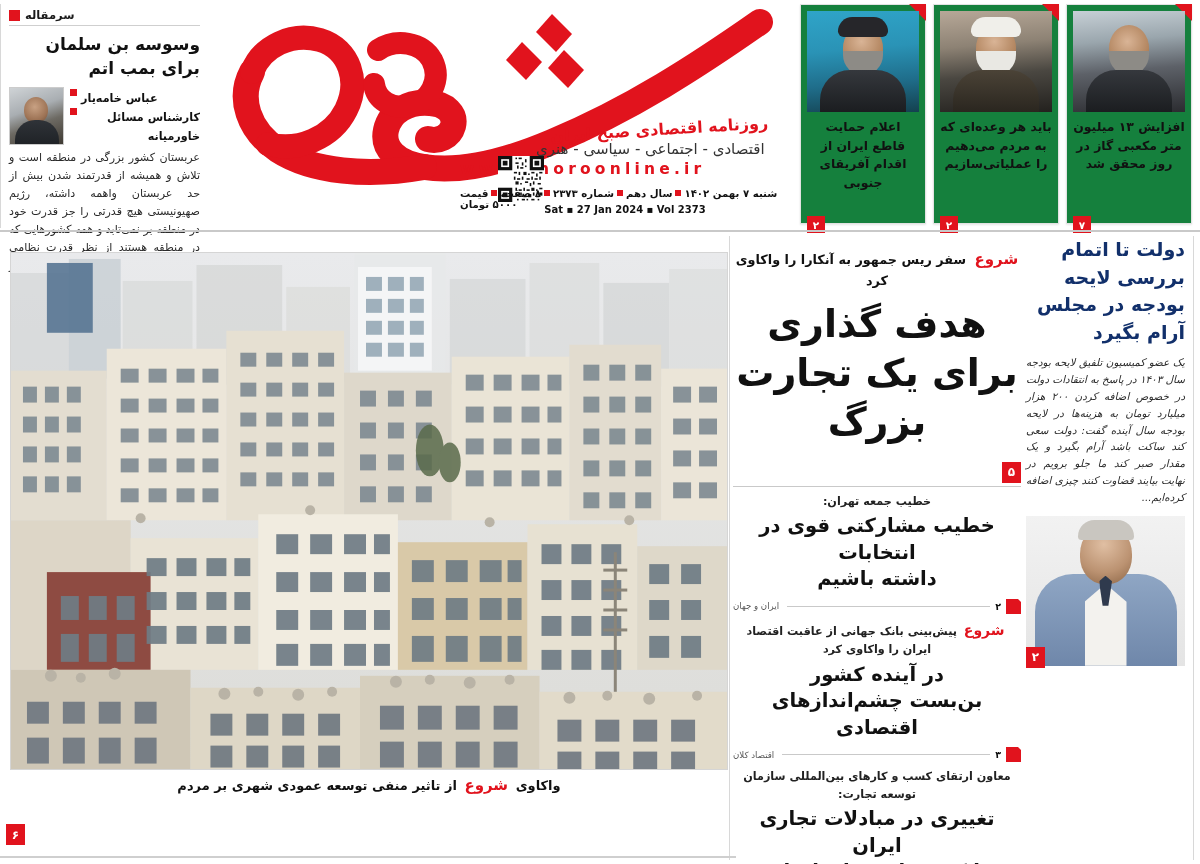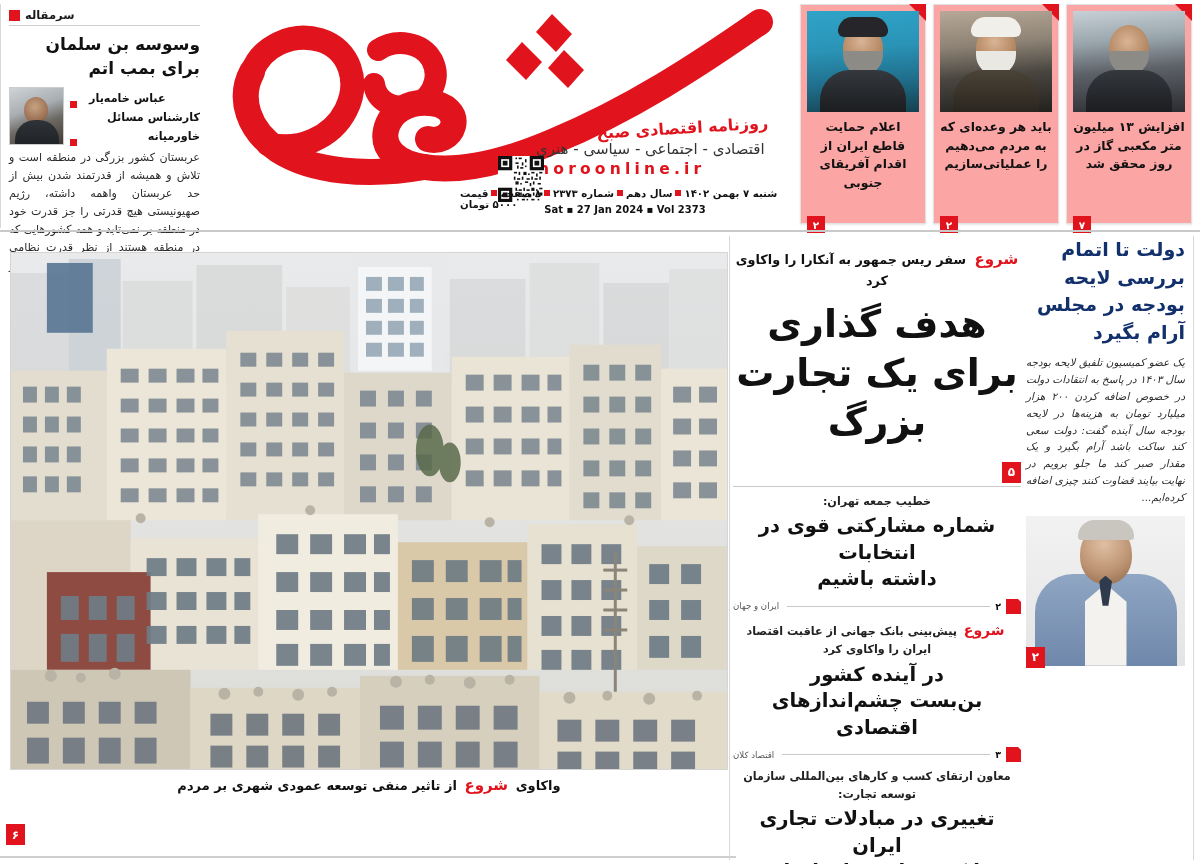--- a/index.html
+++ b/index.html
@@ -46,21 +46,21 @@
     border-radius:50% 50% 46% 46%;
     background:radial-gradient(circle at 45% 38%, #c8a183 0%, #9d7355 62%, #6d4c36 100%);
   }
   #edi-photo::after{
     content:""; position:absolute; left:5px; top:32px; width:44px; height:28px;
     border-radius:20px 20px 0 0;
     background:linear-gradient(180deg,#2f3338 0%,#1d2024 100%);
   }
   #edi-bylines { flex:1 1 auto; padding-top:2px; }
   .byline-line {
-    display:flex; flex-direction:row-reverse; align-items:flex-end; gap:12px;
+    display:flex; flex-direction:row-reverse; align-items:flex-start; gap:4px;
     justify-content:flex-start; font-size:11.2px; font-weight:bold; color:#111;
     line-height:1.7;
   }
   #edi-body {
     font-size:11.1px; line-height:1.62; color:#2a2a2a; text-align:justify;
     margin-top:3px;
   }
   #edi-more { font-size:12.5px; font-weight:bold; margin-top:10px; color:#111; }
 
   
@@ -96,21 +96,21 @@
     position:absolute; right:252px; top:156px; width:46px; height:46px;
     background:#fff;
   }
 
   
   #cards {
     position:absolute; left:796px; top:4px; width:400px; height:220px;
     display:flex; flex-direction:row; gap:7px; padding:0 4px;
   }
   .card {
-    position:relative; flex:1 1 0; background:#fca5a5;
+    position:relative; flex:1 1 0; background:#15803d;
     border:1px solid #e2e2e2; box-shadow:0 1px 2px rgba(0,0,0,.10);
     padding:6px 6px 16px 6px;
   }
   .card-corner {
     position:absolute; right:-1px; top:-1px; width:0; height:0;
     border-top:17px solid #e1131d; border-left:17px solid transparent;
   }
   .card-photo {
     width:100%; height:101px; overflow:hidden; position:relative;
   }
@@ -776,21 +776,21 @@
     <div id="lead-title">
       <div>هدف گذاری</div>
       <div>برای یک تجارت بزرگ</div>
     </div>
     <div id="lead-badge">۵</div>
     <div id="lead-rule"></div>
 
     <div class="news-item">
       <div class="ni-kicker">خطیب جمعه تهران:</div>
       <div class="ni-title">
-        <div>شماره مشارکتی قوی در انتخابات</div>
+        <div>خطیب مشارکتی قوی در انتخابات</div>
         <div>داشته باشیم</div>
       </div>
       <div class="ni-footer">
         <span class="ni-badge"></span>
         <span class="ni-pageno">۲</span>
         <span class="ni-line"></span>
         <span class="ni-section">ایران و جهان</span>
       </div>
     </div>
 

